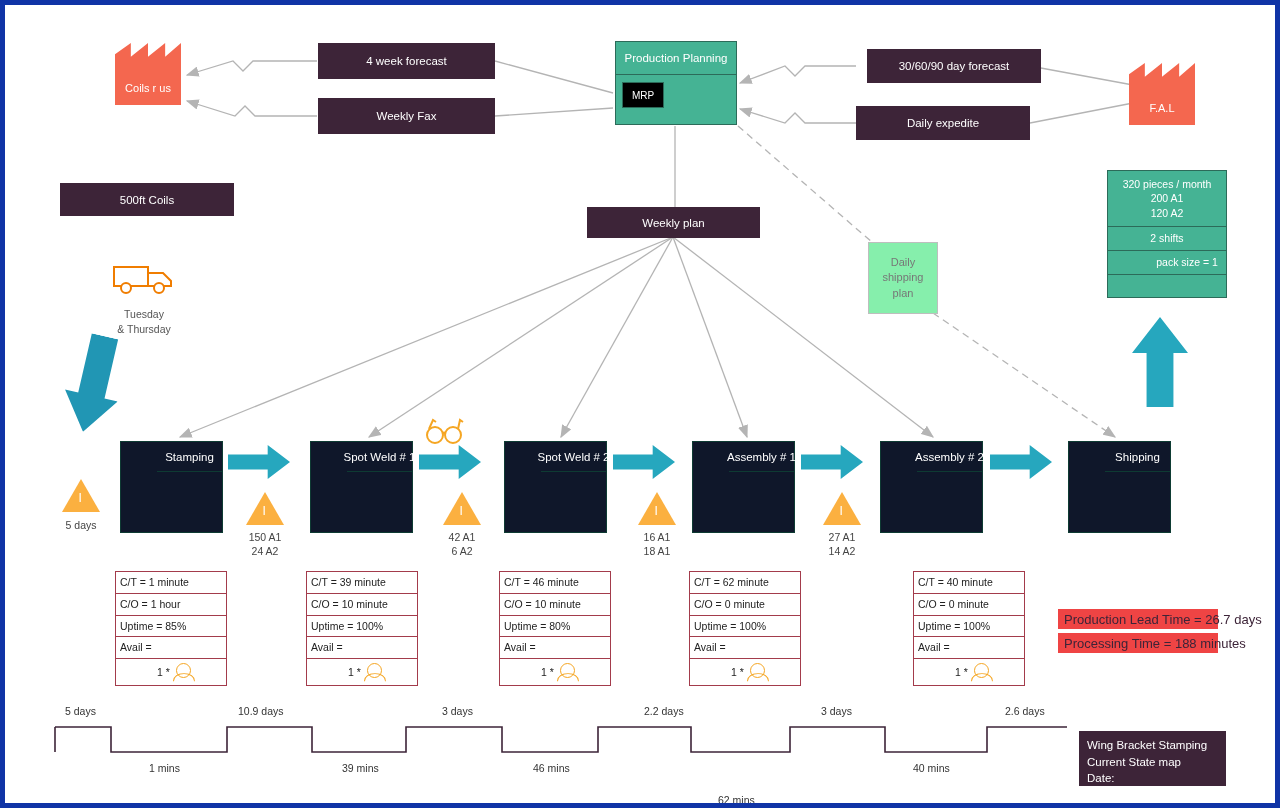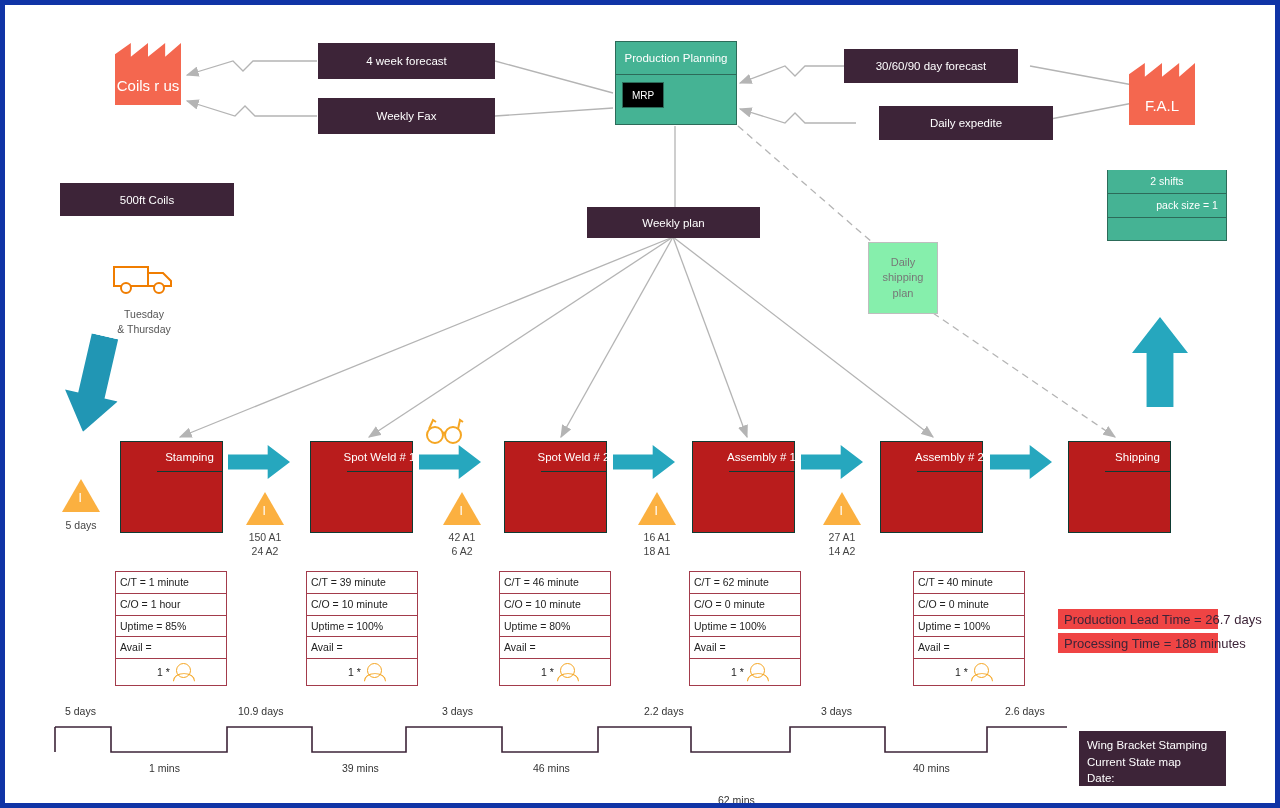--- a/index.html
+++ b/index.html
@@ -8,42 +8,42 @@
     position:relative;width:1280px;height:808px;background:#ffffff;
     box-sizing:border-box;border:5px solid #1034A6;overflow:hidden;
   }
   .abs{position:absolute;box-sizing:border-box;}
 
   
   .factory{width:66px;height:62px;background:#F4674F;
     -webkit-clip-path:polygon(0 18%,0 100%,100% 100%,100% 0%,76% 22%,76% 0%,50% 22%,50% 0%,24% 22%,24% 0%);
     clip-path:polygon(0 18%,0 100%,100% 100%,100% 0%,76% 22%,76% 0%,50% 22%,50% 0%,24% 22%,24% 0%);
     display:flex;align-items:flex-end;justify-content:center;}
-  .factory span{color:#fff;font-size:15px;padding-bottom:11px;white-space:nowrap;}
+  .factory span{color:#fff;font-size:11px;padding-bottom:11px;white-space:nowrap;}
 
   
   .pbox{background:#3D2438;color:#fff;display:flex;align-items:center;
     justify-content:center;font-size:11.5px;text-align:center;}
   .pbox.left{justify-content:flex-start;padding:6px 8px;align-items:flex-start;
     flex-direction:column;line-height:1.45;text-align:left;}
 
   
   .pp{background:#45B394;border:1.6px solid #2C6B59;}
   .pp-title{height:32px;border-bottom:1.6px solid #2C6B59;display:flex;
     align-items:center;justify-content:center;color:#fff;font-size:11.5px;}
   .mrp{position:absolute;left:6px;top:40px;width:40px;height:24px;
     background:#000000;border:1.4px solid #2C6B59;color:#fff;font-size:10px;
     display:flex;align-items:center;justify-content:center;}
 
   
   .req{background:#45B394;border:1.4px solid #2C6B59;color:#fff;font-size:10.5px;
     display:flex;align-items:center;justify-content:center;text-align:center;line-height:1.35;}
 
   
-  .proc{background:#b91c1c;border:1.6px solid #0E3B33;padding-left:36px;}
+  .proc{background:#0f172a;border:1.6px solid #0E3B33;padding-left:36px;}
   .proc-hd{height:29px;border-bottom:1.6px solid #0E3B33;display:flex;
     align-items:center;justify-content:center;color:#fff;font-size:11.5px;white-space:nowrap;}
 
   
   .data{border:1.5px solid #A33B4B;background:#fff;width:112px;}
   .data div{border-bottom:1.3px solid #A33B4B;height:20.8px;line-height:20.3px;
     font-size:10.5px;color:#222;padding-left:4px;white-space:nowrap;}
   .data div:last-child{border-bottom:none;height:26px;position:relative;}
   .oper{position:relative;display:flex;align-items:center;justify-content:center;
     gap:3px;height:26px;}
@@ -140,32 +140,35 @@
   </div>
   <div class="abs pbox" style="left:313px;top:93px;width:177px;height:36px;">
     <span>Weekly Fax</span>
   </div>
 
   <div class="abs pp" style="left:610px;top:36px;width:122px;height:84px;">
     <div class="pp-title">Production Planning</div>
     <div class="mrp">MRP</div>
   </div>
 
-  <div class="abs pbox" style="left:839px;top:44px;width:174px;height:34px;">
+  <div class="abs pbox" style="left:862px;top:44px;width:174px;height:34px;">
     <span>30/60/90 day forecast</span>
   </div>
-  <div class="abs pbox" style="left:874px;top:101px;width:174px;height:34px;">
+  <div class="abs pbox" style="left:851px;top:101px;width:174px;height:34px;">
     <span>Daily expedite</span>
   </div>
 
   <div class="abs factory" style="left:1124px;top:58px;">
     <span>F.A.L</span>
   </div>
 
   <div class="abs" style="left:1102px;top:165px;width:120px;">
+    <div class="req" style="height:55px;white-space:pre-line;">320 pieces / month
+200 A1
+120 A2</div>
     <div class="req" style="height:23px;border-top:none;">2 shifts</div>
     <div class="req" style="height:23px;border-top:none;padding-left:40px;">pack size = 1</div>
     <div class="req" style="height:22px;border-top:none;"></div>
   </div>
 
   <div class="abs pbox" style="left:55px;top:178px;width:174px;height:33px;">
     <span>500ft Coils</span>
   </div>
 
   <div class="abs pbox" style="left:582px;top:202px;width:173px;height:31px;">

